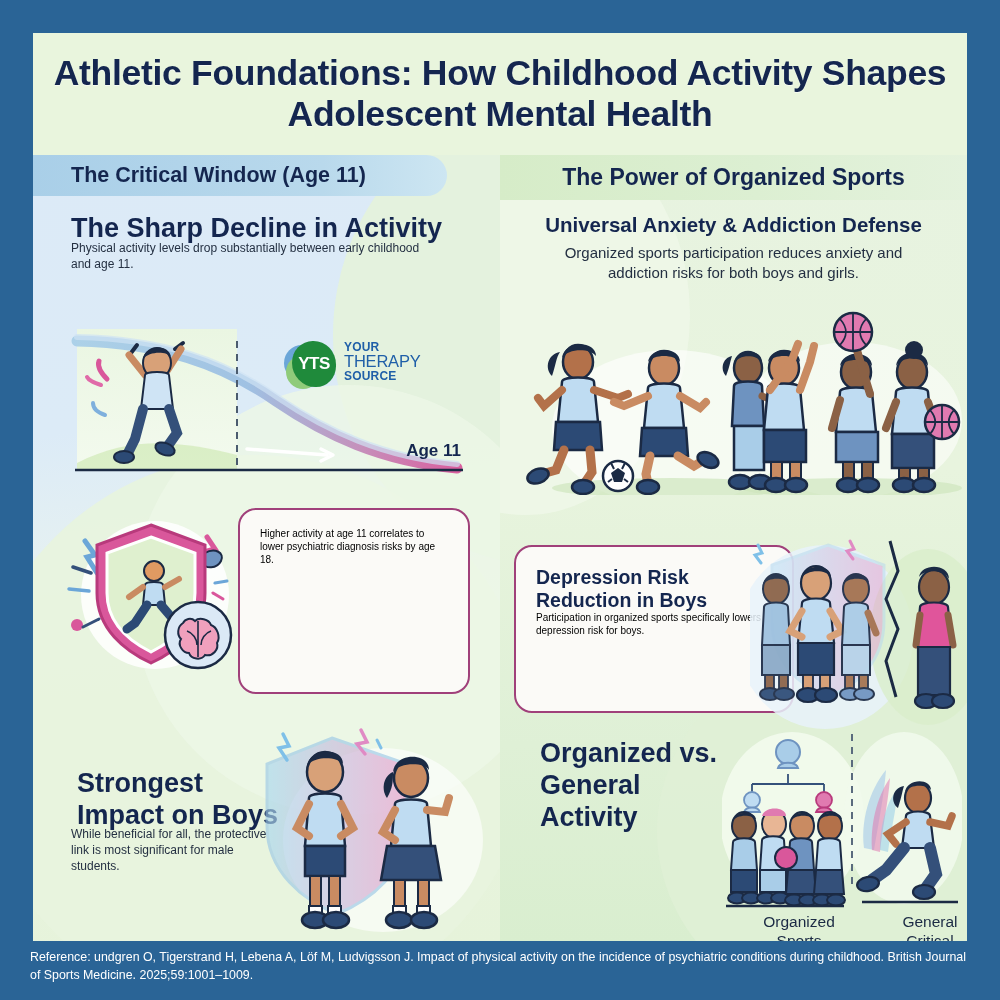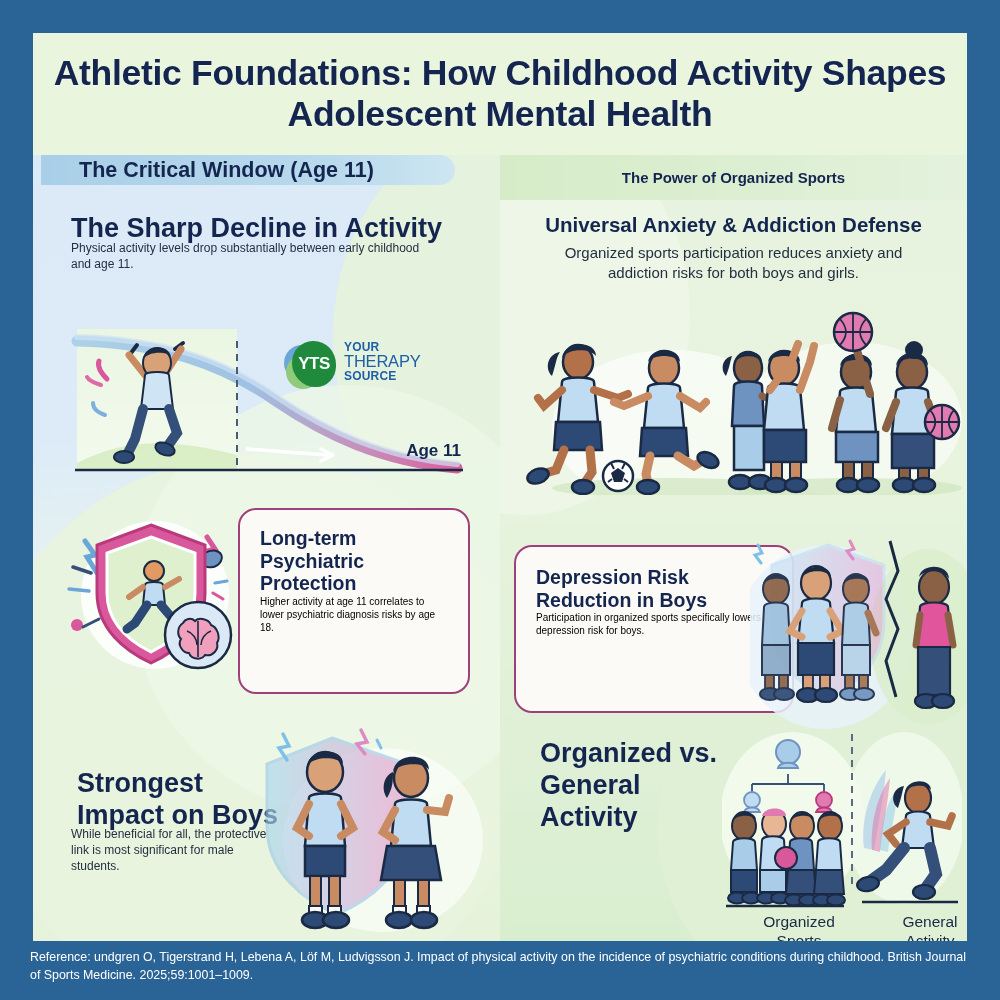--- a/index.html
+++ b/index.html
@@ -77,37 +77,37 @@
     background: #eef7e8; opacity: .9;
   }
   .blob-r2 {
     position: absolute; right: -110px; bottom: -80px;
     width: 420px; height: 380px; border-radius: 50%;
     background: #e0f0d6; opacity: .8;
   }
 
   
   .pill-left {
-    position: absolute; left: 8px; top: 0;
-    width: 414px; height: 30px;
+    position: absolute; left: 0; top: 0;
+    width: 414px; height: 41px;
     background: linear-gradient(90deg,#a9cfe8 0%, #b9d9ec 70%, #cde6f2 100%);
     border-radius: 0 23px 23px 0;
     display: flex; align-items: center;
   }
   .pill-left .pill-text {
     margin-left: 38px; font-size: 21.5px; font-weight: bold; color: #14264f;
   }
   .pill-right {
     position: absolute; left: 0; top: 0;
     width: 467px; height: 45px;
     background: linear-gradient(90deg,#d6ecc8 0%, #dcefd2 55%, #e4f2dd 100%);
     display: flex; align-items: center; justify-content: center;
   }
   .pill-right .pill-text {
-    font-size: 15px; font-weight: bold; color: #14264f;
+    font-size: 23px; font-weight: bold; color: #14264f;
   }
 
   
   .h-left { position: absolute; left: 38px; font-size: 27px; font-weight: bold; color: #14264f; line-height: 1.18; }
   .p-left { position: absolute; left: 38px; font-size: 12px; color: #243042; line-height: 1.33; }
 
   .h-center { position: absolute; width: 467px; text-align: center; font-size: 20.5px; font-weight: bold; color: #14264f; }
   .p-center { position: absolute; width: 467px; text-align: center; font-size: 15px; color: #243042; line-height: 1.33; }
 
   
@@ -268,21 +268,20 @@
         <path d="M88 80 L74 90" stroke="#c98b62" stroke-width="6" stroke-linecap="round"></path>
         <path d="M110 80 L124 72" stroke="#c98b62" stroke-width="6" stroke-linecap="round"></path>
         <path d="M92 98 L80 116 L72 122" stroke="#2c4a75" stroke-width="9" fill="none" stroke-linecap="round"></path>
         <path d="M106 98 L118 112 L114 126" stroke="#2c4a75" stroke-width="9" fill="none" stroke-linecap="round"></path>
         <circle cx="143" cy="128" r="33" fill="#dbe9f6" stroke="#1b2a44" stroke-width="2.5"></circle>
         <path d="M128 116 c-6 4 -6 12 -2 16 c-4 6 2 14 8 14 c2 6 12 8 16 2 c8 2 14 -6 12 -12 c4 -6 0 -16 -6 -18 c-2 -6 -12 -8 -16 -4 c-4 -4 -10 -2 -12 2 Z" fill="#f0a0bd" stroke="#1b2a44" stroke-width="2"></path>
         <path d="M143 114 v36 M132 124 c6 2 10 8 10 14 M156 124 c-6 2 -10 8 -10 14" stroke="#1b2a44" stroke-width="1.6" fill="none"></path>
       </svg>
 
       <div class="card" style="left:205px;top:353px;width:232px;height:186px;padding:17px 18px 0 20px;">
-        <div class="c-h">Long-term Psychiatric Protection</div>
         <div class="c-p">Higher activity at age 11 correlates to lower psychiatric diagnosis risks by age 18.</div>
       </div>
 
       <div class="h-left" style="top:613px;width:215px;margin-left:6px;">Strongest Impact on Boys</div>
       <div class="p-left" style="top:672px;width:200px;">While beneficial for all, the protective link is most significant for male students.</div>
 
       <svg class="ill" style="left:220px;top:565px;width:230px;height:215px;" viewBox="0 0 230 215">
         <ellipse cx="130" cy="120" rx="100" ry="92" fill="#ffffff" opacity="0.6"></ellipse>
         <defs>
           <linearGradient id="shG" x1="0" y1="0" x2="1" y2="0">
@@ -558,21 +557,21 @@
           <path d="M182 118 L164 140 L150 150" stroke="#34507a" stroke-width="12" fill="none" stroke-linecap="round"></path>
           <path d="M208 118 L214 144 L204 158" stroke="#34507a" stroke-width="12" fill="none" stroke-linecap="round"></path>
           <ellipse cx="146" cy="154" rx="11" ry="7" fill="#2c4a75" stroke="#1b2a44" stroke-width="2.2" transform="rotate(-10 146 154)"></ellipse>
           <ellipse cx="202" cy="162" rx="11" ry="7" fill="#2c4a75" stroke="#1b2a44" stroke-width="2.2"></ellipse>
         </g>
         <line x1="4" y1="176" x2="122" y2="176" stroke="#1b2a44" stroke-width="2.5"></line>
         <line x1="140" y1="172" x2="236" y2="172" stroke="#1b2a44" stroke-width="2.5"></line>
       </svg>
 
       <div class="cmp-label" style="left:244px;top:758px;width:110px;">Organized Sports</div>
-      <div class="cmp-label" style="left:380px;top:758px;width:100px;">General Activity</div>
+      <div class="cmp-label" style="left:380px;top:758px;width:100px;">General Critical</div>
     </div>
   </div>
 
   <div class="reference">
     <span>Reference: undgren O, Tigerstrand H, Lebena A, Löf M, Ludvigsson J. Impact of physical activity on the incidence of psychiatric conditions during childhood. British Journal of Sports Medicine. 2025;59:1001–1009.</span>
   </div>
 
 </div>
 
 </body></html>

